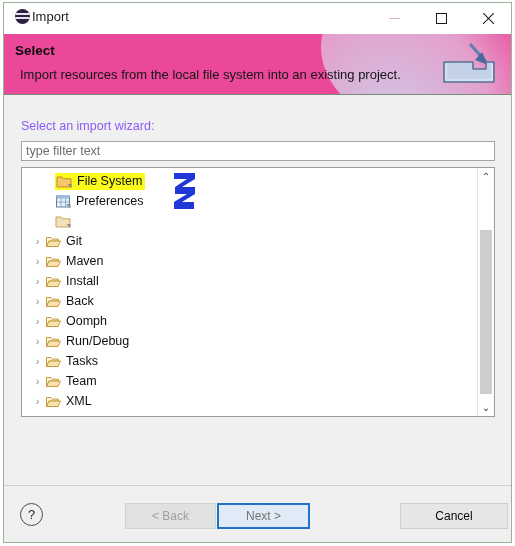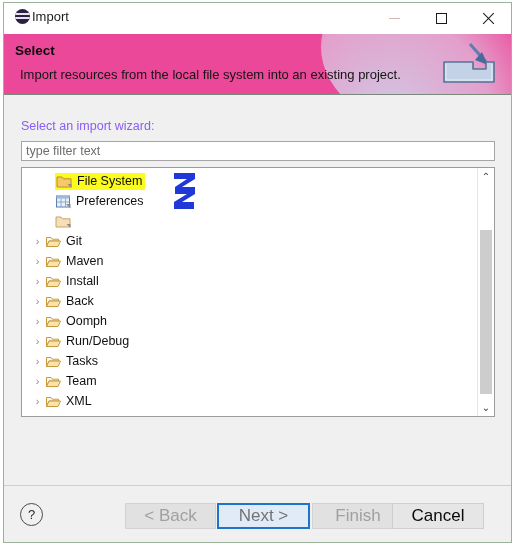--- a/index.html
+++ b/index.html
@@ -294,40 +294,40 @@
     font-size: 13px;
     color: #2a2a2a;
     background: #f0f0f0;
   }
   .dlg-btn {
     position: absolute;
     top: 500px;
     height: 26px;
     box-sizing: border-box;
     font-family: "Liberation Sans", sans-serif;
-    font-size: 17px;
+    font-size: 12px;
     display: flex;
     align-items: center;
     justify-content: center;
     background: #e1e1e1;
     border: 1px solid #c8c8c8;
     color: #0a0a0a;
   }
   .dlg-btn.disabled { color: #a0a0a0; background: #e1e1e1; border-color: #d2d2d2; }
   .dlg-btn.primary {
     background: #e1ebf7;
     border: 2px solid #1f74c8;
     color: #737373;
   }
   .dlg-btn.normal { background: #e6e6e6; border: 1px solid #cfcfcf; }
 
   #btn-back   { left: 121px; width: 91px; }
   #btn-next   { left: 213px; width: 93px; }
   #btn-finish { left: 308px; width: 92px; }
-  #btn-cancel { left: 388px; width: 92px; }
+  #btn-cancel { left: 396px; width: 108px; }
 
   
   #annot-3 {
     position: absolute;
     left: 167px;
     top: 167px;
     width: 30px;
     height: 42px;
   }
 </style>
@@ -516,16 +516,15 @@
   <svg id="annot-3" viewBox="0 0 30 42">
     <path d="M3 3 L24 3 L24 9 L11 17 L24 17 L24 24 L11 32 L23 32 L23 39 L3 39 L3 32 L16 24 L4 24 L4 17 L16 9 L3 9 Z" fill="#2038d8"></path>
   </svg>
 
   <div id="footer-sep"></div>
 
   <div id="help-btn">?</div>
 
   <div class="dlg-btn disabled" id="btn-back">&lt; Back</div>
   <div class="dlg-btn primary" id="btn-next">Next &gt;</div>
-  <div class="dlg-btn disabled" id="btn-finish">Finish</div>
   <div class="dlg-btn normal" id="btn-cancel">Cancel</div>
 
 </div>
 
 </body></html>

